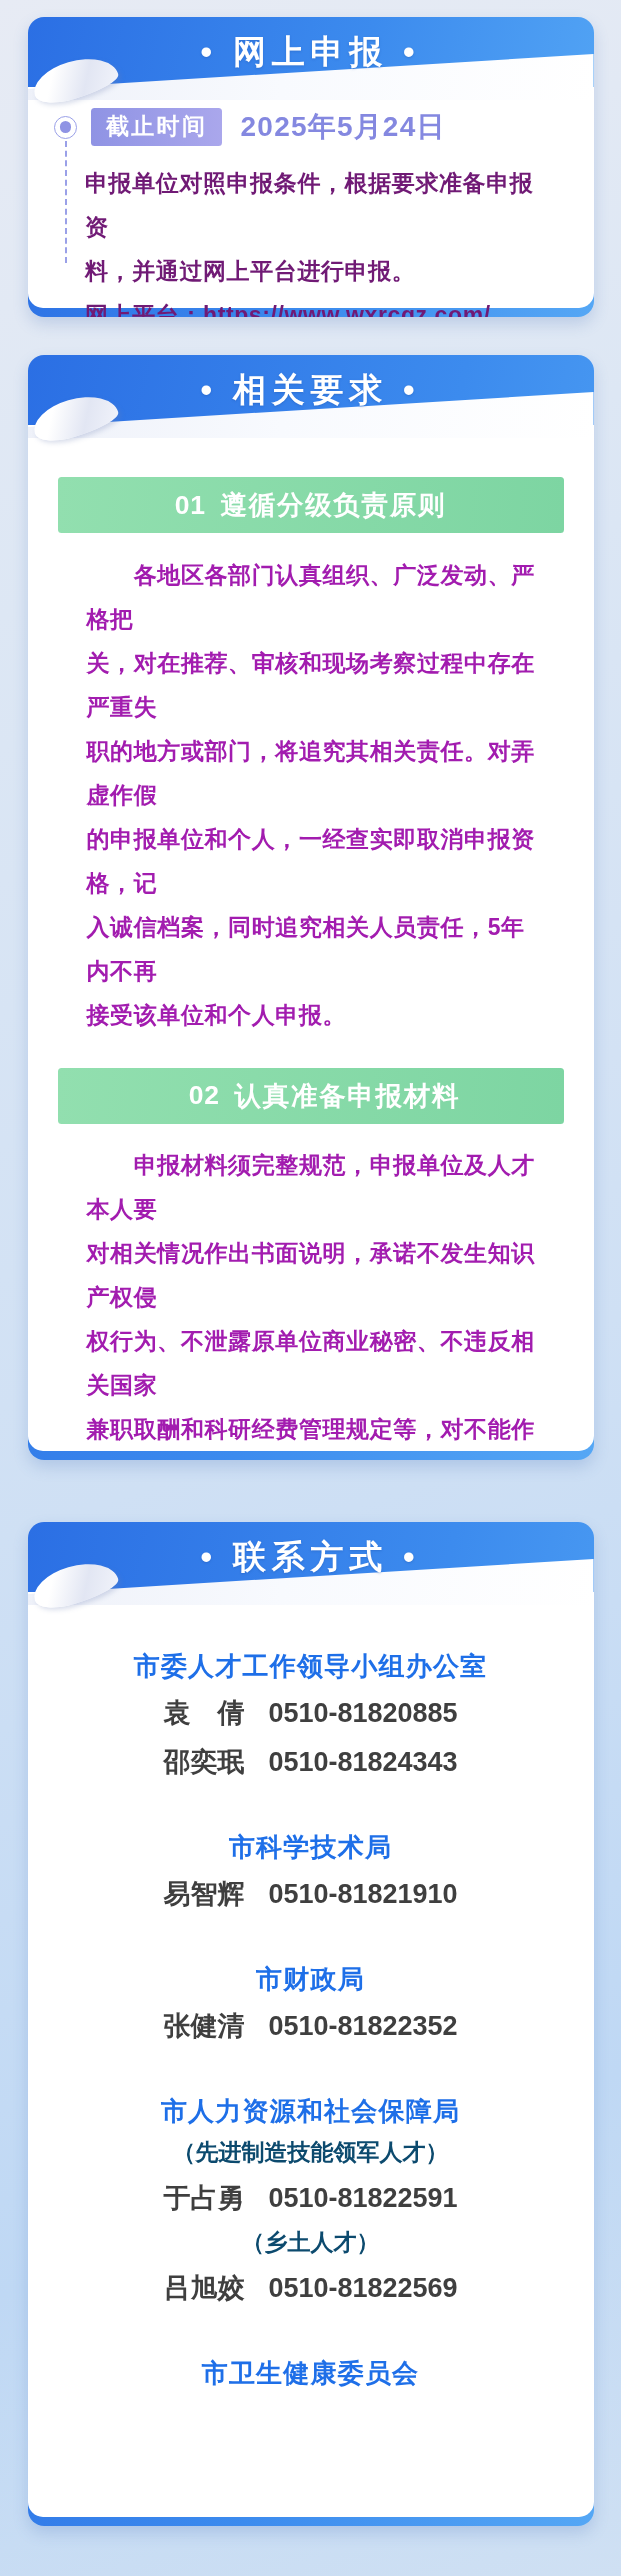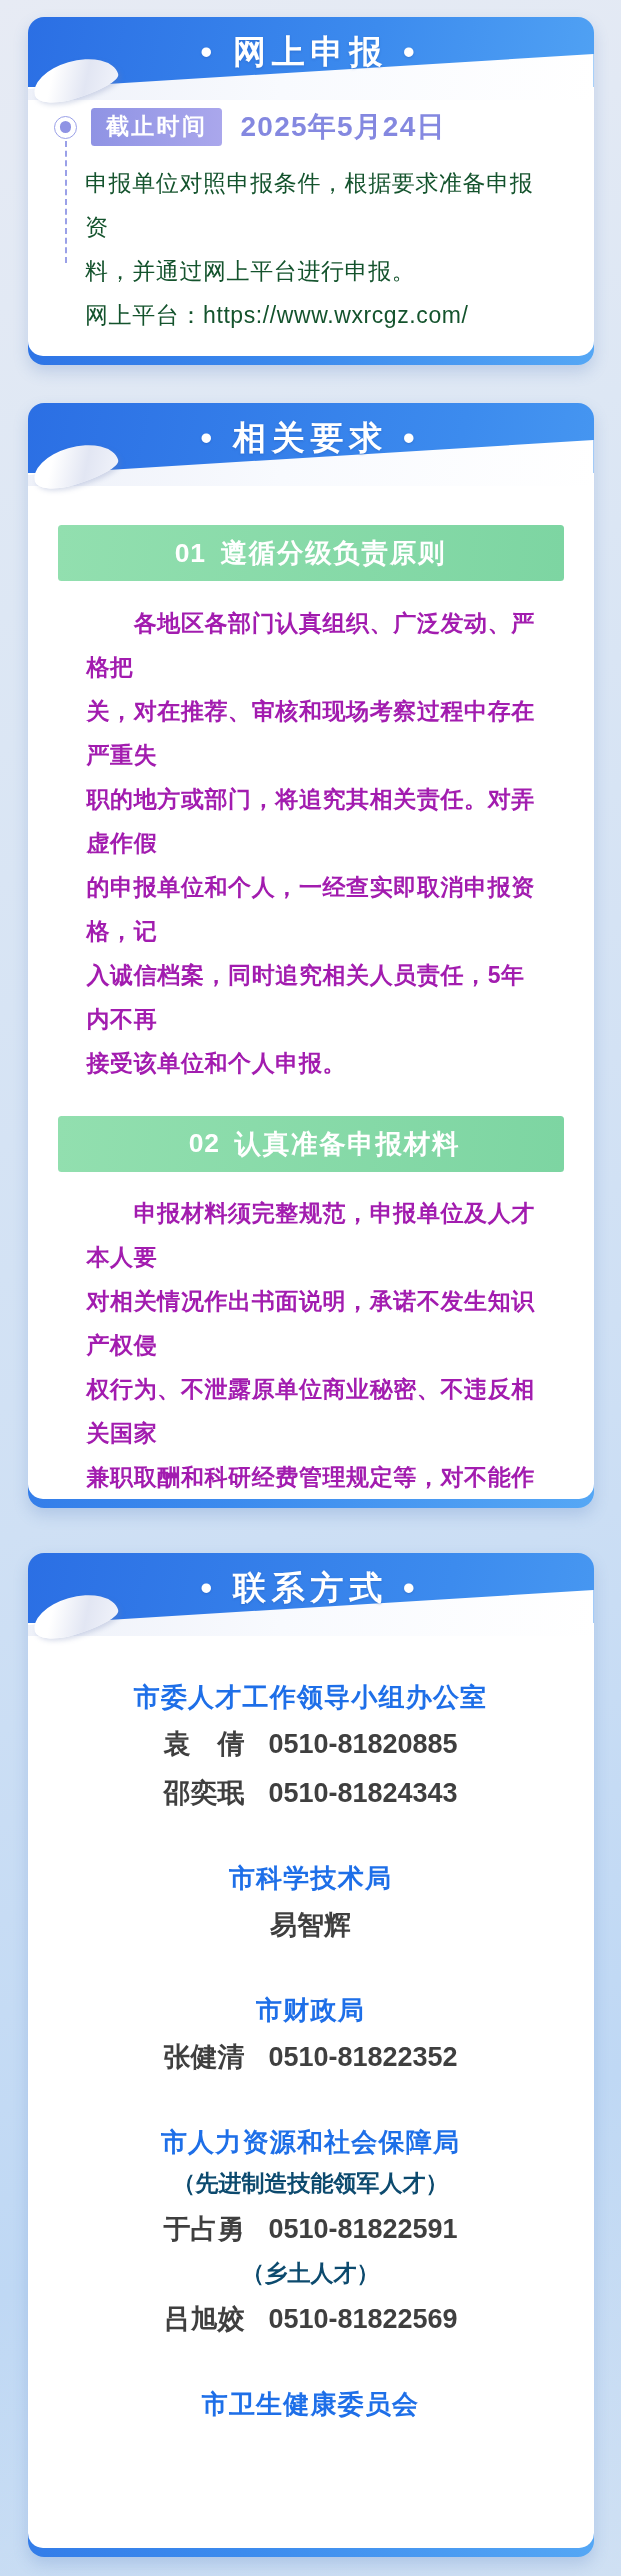--- a/index.html
+++ b/index.html
@@ -27,47 +27,47 @@
   .page::after {
     content:""; position:absolute; left:4.6px; top:-26.5px; width:86px; height:37px;
     background:linear-gradient(118deg,#ffffff 25%,#e2e6f3 62%,#f2f4fb 100%);
     border-radius:48% 52% 58% 42% / 62% 68% 32% 38%;
     transform:rotate(-16deg);
     box-shadow:1.7px 2.9px 5.2px rgba(110,130,180,.28);
   }
   .content { position:relative; z-index:2; height:100%; }
 
   
-  .card-online { margin-top:17px; height:348px; }
+  .card-online { margin-top:17px; height:300px; }
   .c1 { padding:21px 40px 0 26.5px; }
   .deadline-row { display:flex; align-items:center; }
   .bullet { width:23px; height:23px; border:1.7px solid #9aa0e8; border-radius:50%; flex:0 0 auto;
             display:flex; align-items:center; justify-content:center; background:#fff; }
   .bullet i { width:11.5px; height:11.5px; border-radius:50%; background:#8f93e4; display:block; }
   .deadline-badge { margin-left:14px; background:linear-gradient(90deg,#8f93e4,#aaa7ec);
             color:#fff; font-size:23px; font-weight:700; letter-spacing:2.3px;
             padding:2.9px 15px 4.6px; border-radius:3.5px; }
   .deadline-date { margin-left:18.4px; color:#8488e0; font-size:28px; font-weight:700; letter-spacing:1.2px; }
   .dash-line { position:absolute; left:37px; top:54px; height:122px; border-left:2.3px dashed #9aa0e8; }
-  .c1-body { margin:15px 0 0 31px; font-size:23px; line-height:44px; font-weight:400; color:#14532d; letter-spacing:0.6px; }
+  .c1-body { margin:15px 0 0 31px; font-size:23px; line-height:44px; font-weight:700; color:#701a75; letter-spacing:0.6px; }
 
   
   .card-requirements { margin-top:38px; height:1105px; }
   .banner { margin:52px 30px 0; height:56px; border-radius:3.5px;
             background:linear-gradient(95deg,#92dfaf 0%,#7dd5a2 100%);
             display:flex; align-items:center; justify-content:center;
             color:#fff; font-size:26.5px; font-weight:700; letter-spacing:1.7px; }
   .banner + .sec-body { margin-top:19.6px; }
   .banner .num { margin-right:15px; letter-spacing:0.6px; }
   .banner.later { margin-top:31px;padding-left:28px; }
   .sec-body { margin-left:59px; margin-right:51px; font-size:23px; line-height:44px;
               font-weight:700; color:#a21caf; letter-spacing:0.6px; }
 
   
-  .card-contacts { margin-top:45px; height:1004px; }
+  .card-contacts { margin-top:62px; height:1004px; }
   .c3 { padding-top:58px; text-align:center; }
   .dept { color:#1e6fe8; font-size:26px; font-weight:700; letter-spacing:1.2px; line-height:32px; }
   .dept.later { margin-top:51px; }
   .note { color:#0c4a6e; font-size:23px; font-weight:700; margin-top:10.4px; line-height:30px; }
   .contact-row { margin-top:14px; display:flex; justify-content:center; align-items:baseline; gap:24px;
                  color:#3f3f3f; font-size:27px; font-weight:700; line-height:35px; }
 </style>
 </head>
 <body>
 
@@ -144,20 +144,21 @@
         <span>0510-81820885</span>
       </div>
       <div class="contact-row">
         <span>邵奕珉</span>
         <span>0510-81824343</span>
       </div>
 
       <div class="dept later">市科学技术局</div>
       <div class="contact-row">
         <span>易智辉</span>
+        <span>0510-81821910</span>
       </div>
 
       <div class="dept later">市财政局</div>
       <div class="contact-row">
         <span>张健清</span>
         <span>0510-81822352</span>
       </div>
 
       <div class="dept later">市人力资源和社会保障局</div>
       <div class="note">（先进制造技能领军人才）</div>

